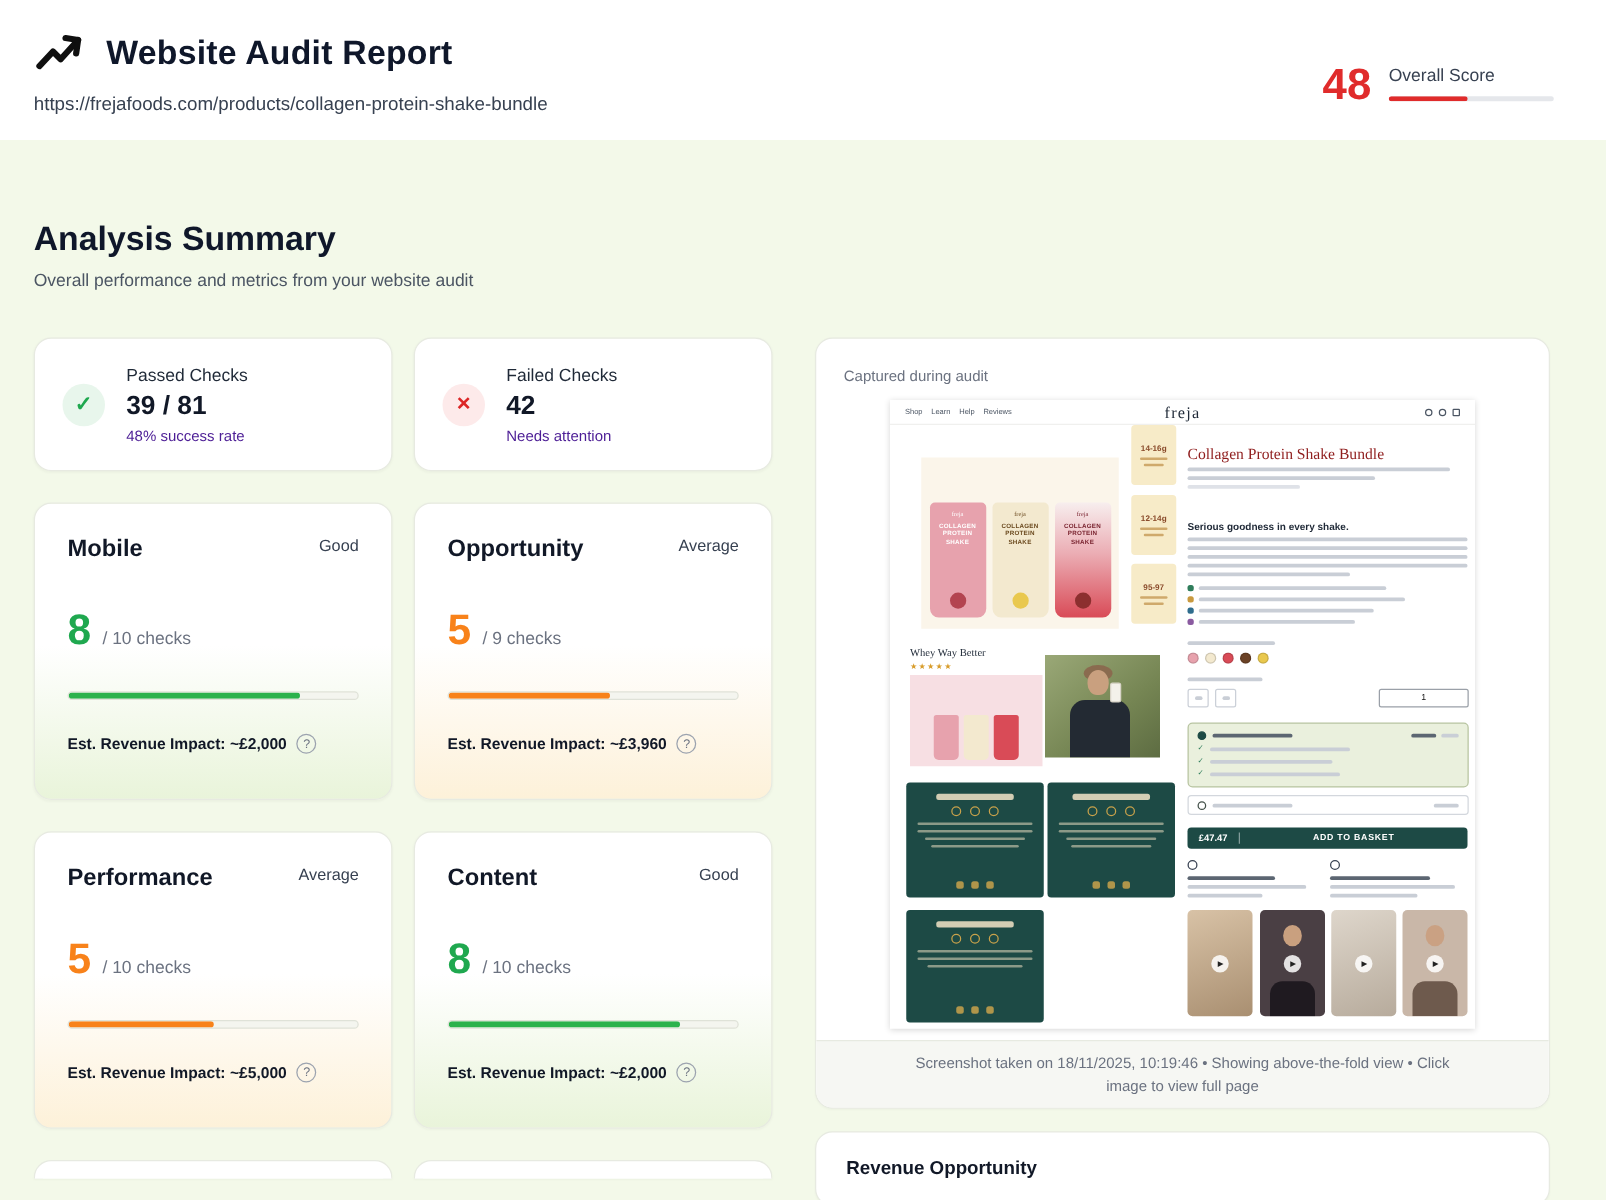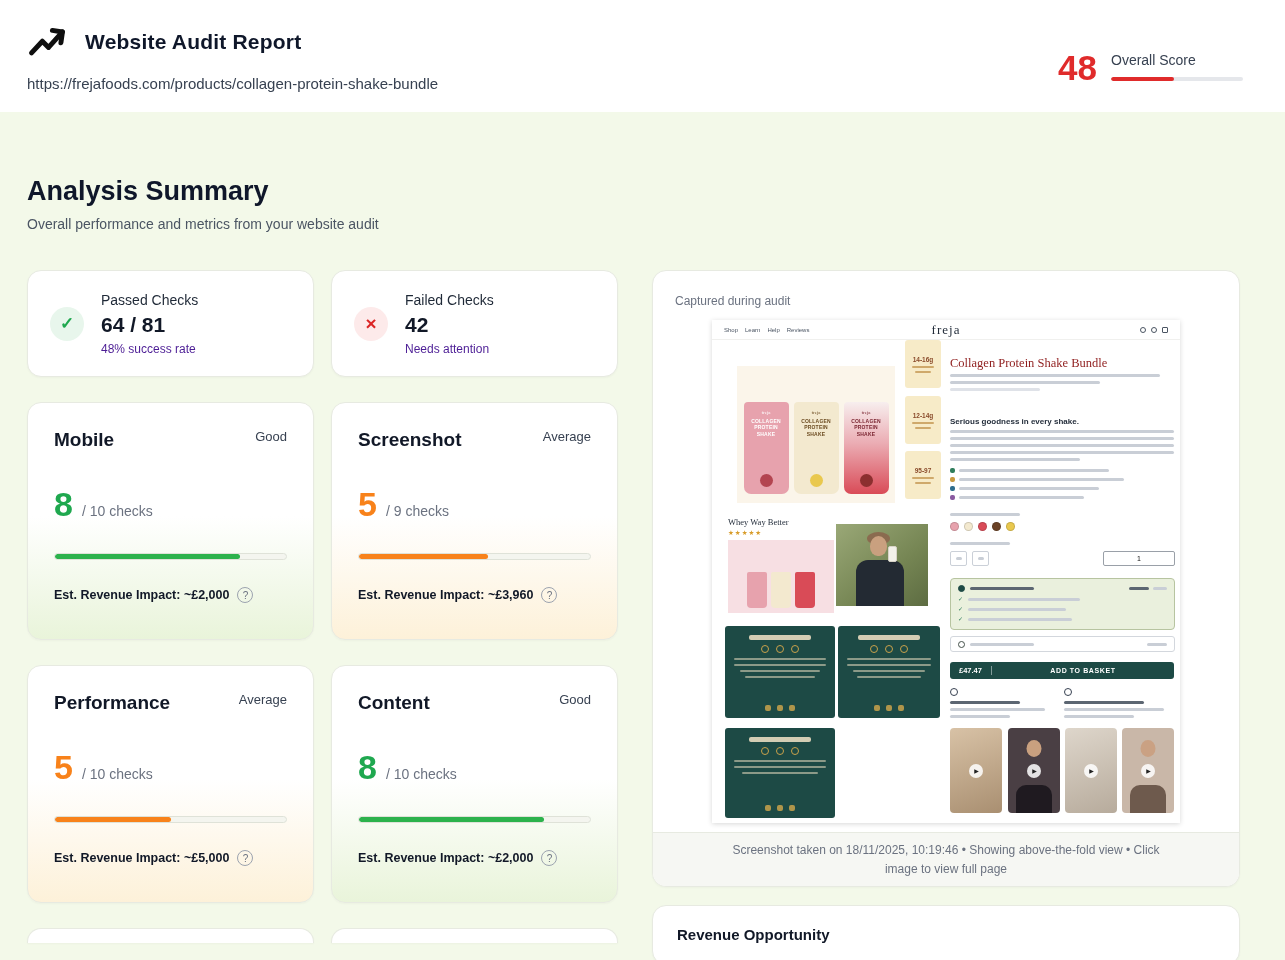--- a/index.html
+++ b/index.html
@@ -3,21 +3,21 @@
 <meta charset="utf-8">
 <style>
 *{box-sizing:border-box;margin:0;padding:0}
 html,body{width:1285px;height:960px}
 body{background:#f3f9e9;font-family:"Liberation Sans",sans-serif;color:#111827;overflow:hidden;position:relative}
 
 
 .header{background:#fff;padding:24px 45px 20px 27px;position:relative}
 .title-row{display:flex;align-items:center;gap:16px}
 .logo-icon{width:42px;height:36px;display:flex;align-items:center}
-.report-title{font-size:21px;font-weight:700;letter-spacing:.2px;color:#0f172a}
+.report-title{font-size:27px;font-weight:700;letter-spacing:.2px;color:#0f172a}
 .url{margin-top:15px;font-size:15px;color:#374151}
 .meta{margin-top:13px;font-size:13px;color:#6b7280;display:flex;gap:6px;align-items:baseline}
 .meta b{color:#111827}
 .meta .gap{width:22px}
 .score-wrap{position:absolute;top:52px;right:42px;display:flex;align-items:flex-start;gap:14px}
 .score-num{font-size:35px;font-weight:800;color:#e02b2b;line-height:.9}
 .score-label{font-size:14px;color:#374151;margin-bottom:9px}
 .score-track{width:132px;height:4px;background:#e5e7eb;border-radius:3px;overflow:hidden}
 .score-fill{height:100%;background:#e02b2b;border-radius:3px}
 
@@ -159,21 +159,21 @@
   <div class="summary-sub">Overall performance and metrics from your website audit</div>
 
   <div class="columns">
 
     <div class="left-grid">
 
       <div class="card stat-card">
         <span class="stat-icon ic-pass">✓</span>
         <div class="stat-text">
           <div class="stat-label">Passed Checks</div>
-          <div class="stat-value">64 / 81</div>
+          <div class="stat-value">39 / 81</div>
           <div class="stat-sub">48% success rate</div>
         </div>
       </div>
 
       <div class="card stat-card">
         <span class="stat-icon ic-fail">×</span>
         <div class="stat-text">
           <div class="stat-label">Failed Checks</div>
           <div class="stat-value">42</div>
           <div class="stat-sub">Needs attention</div>
@@ -193,21 +193,21 @@
           <div class="bar-fill fill-green" style="width: 80%;"></div>
         </div>
         <div class="impact-row">
           <span class="impact-text">Est. Revenue Impact: ~£2,000</span>
           <span class="q-icon">?</span>
         </div>
       </div>
 
       <div class="card cat-card tint-orange">
         <div class="cat-head">
-          <div class="cat-name">Screenshot</div>
+          <div class="cat-name">Opportunity</div>
           <div class="cat-rating">Average</div>
         </div>
         <div class="cat-score-row">
           <span class="cat-score orange">5</span>
           <span class="cat-checks">/ 9 checks</span>
         </div>
         <div class="bar-track">
           <div class="bar-fill fill-orange" style="width: 56%;"></div>
         </div>
         <div class="impact-row">

